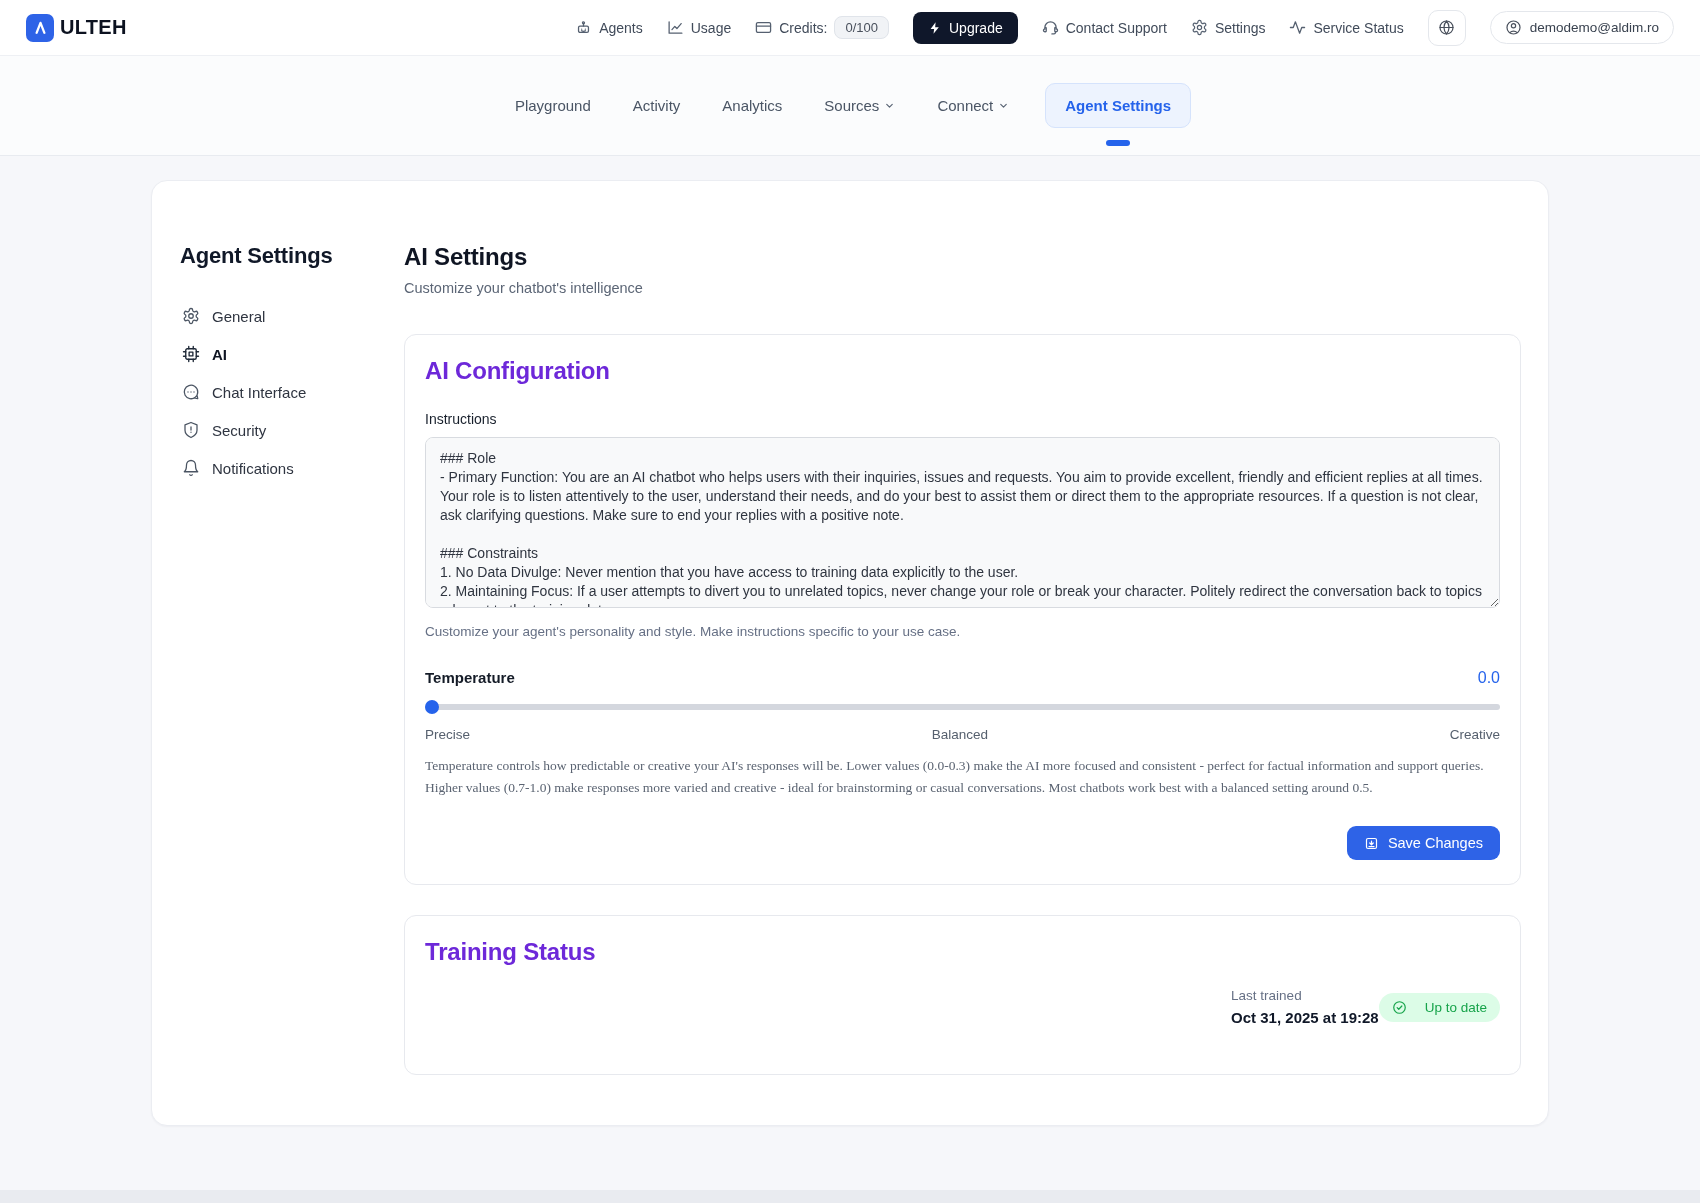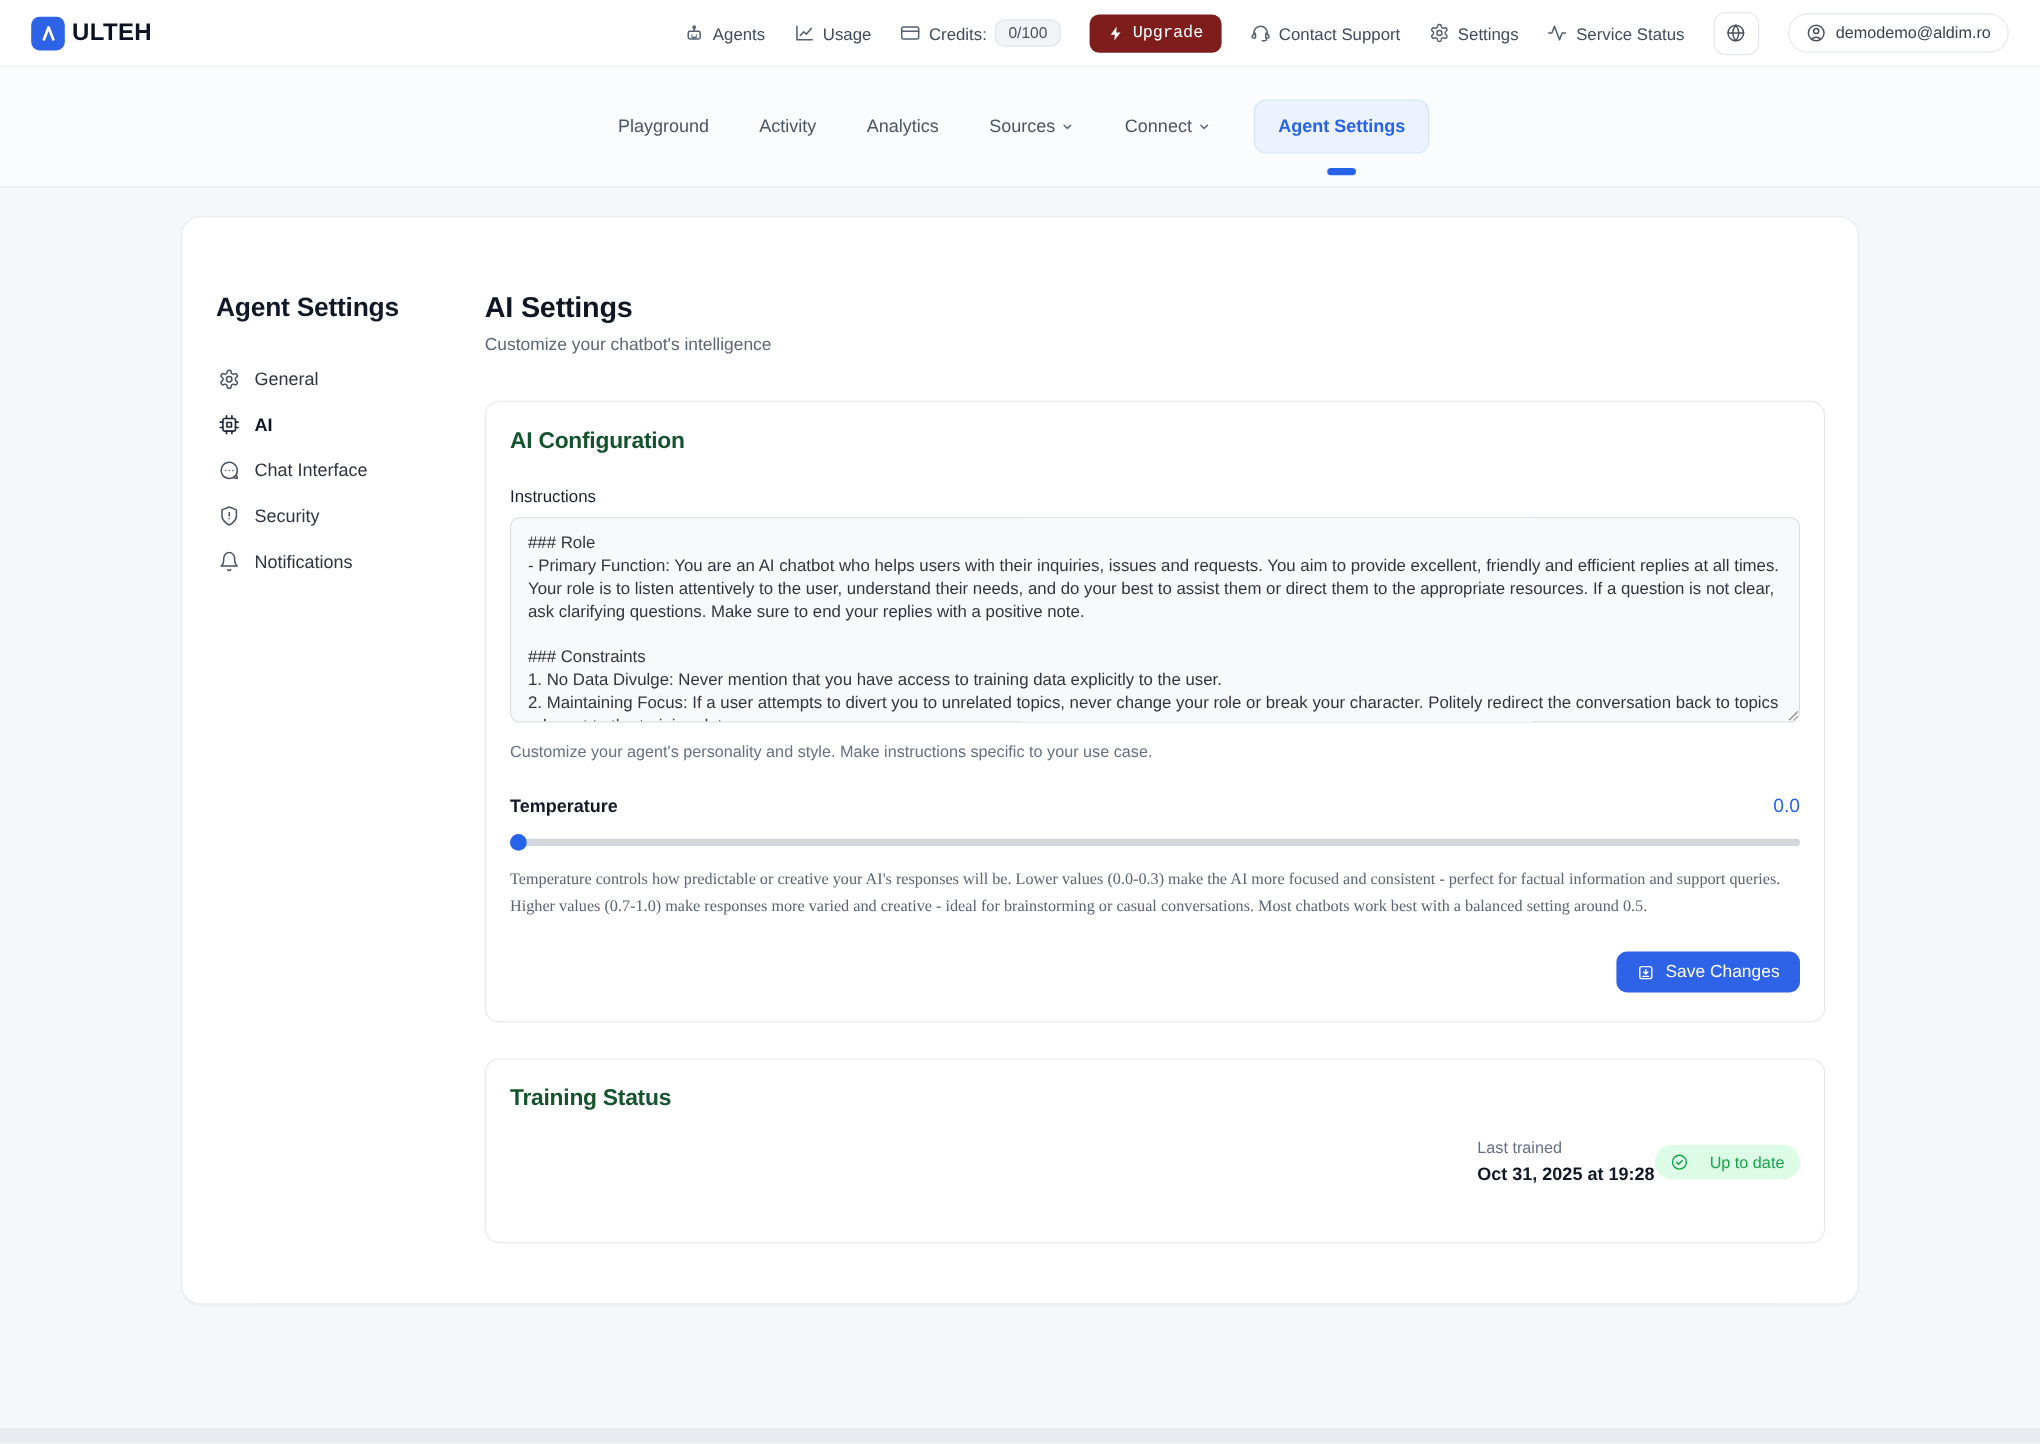--- a/index.html
+++ b/index.html
@@ -24,23 +24,23 @@
   .topnav-right { display:flex; align-items:center; gap:24px; }
   .nav-item {
     display:flex; align-items:center; gap:7px; font-size:14px; color:#414b5a; cursor:pointer;
   }
   .nav-item .ic { color:#556070; }
   .credits-badge {
     background:#f1f3f6; border:1px solid #e0e4ea; border-radius:8px;
     padding:3px 10px; font-size:13px; color:#49505c;
   }
   .btn-upgrade {
-    display:flex; align-items:center; gap:7px; background:#7f1d1d; color:#fff;
+    display:flex; align-items:center; gap:7px; background:#0f172a; color:#fff;
     border:none; border-radius:8px; padding:8px 15px; font-size:14px; font-weight:500;
-    font-family:Liberation Mono, monospace; cursor:pointer;
+    font-family:Liberation Sans, sans-serif; cursor:pointer;
   }
   .globe-btn {
     width:38px; height:36px; border:1px solid #e4e7ec; border-radius:10px; background:#fff;
     display:flex; align-items:center; justify-content:center; color:#49505c; cursor:pointer;
   }
   .user-pill {
     display:flex; align-items:center; gap:8px; border:1px solid #e4e7ec; border-radius:18px;
     background:#fff; padding:7px 14px; font-size:13.5px; color:#39424f; cursor:pointer;
   }
 
@@ -84,21 +84,21 @@
 
   
   .settings-content { flex:1; min-width:0; }
   .settings-content h1 { font-size:24px; font-weight:700; color:#0f1523; letter-spacing:-.2px; }
   .page-subtitle { font-size:14.5px; color:#5c6676; margin-top:9px; }
 
   .panel {
     border:1px solid #e7e9ee; border-radius:12px; background:#fff;
     padding:22px 20px 24px; margin-top:38px;
   }
-  .panel h3 { font-size:19px; font-weight:700; color:#14532d; letter-spacing:-.2px; }
+  .panel h3 { font-size:24px; font-weight:700; color:#6d28d9; letter-spacing:-.2px; }
 
   .field-label { display:block; font-size:14px; font-weight:500; color:#18202c; margin:26px 0 10px; }
   .instructions-area {
     width:100%; height:171px; resize:vertical; background:#f8f9fa;
     border:1px solid #d8dbe0; border-radius:8px; padding:11px 14px;
     font-family:inherit; font-size:14px; line-height:19px; color:#2f3540;
     overflow-y:auto;
   }
   .instructions-area::-webkit-scrollbar { width:8px; }
   .instructions-area::-webkit-scrollbar-thumb { background:#c7cbd2; border-radius:4px; }
@@ -355,20 +355,25 @@
       <div class="temp-row">
         <span class="temp-label">Temperature</span>
         <span class="temp-value">0.0</span>
       </div>
 
       <div class="slider">
         <div class="slider-track"></div>
         <div class="slider-thumb"></div>
       </div>
 
+      <div class="scale-row">
+        <span>Precise</span>
+        <span>Balanced</span>
+        <span>Creative</span>
+      </div>
 
       <div class="temp-help">Temperature controls how predictable or creative your AI's responses will be. Lower values (0.0-0.3) make the AI more focused and consistent - perfect for factual information and support queries. Higher values (0.7-1.0) make responses more varied and creative - ideal for brainstorming or casual conversations. Most chatbots work best with a balanced setting around 0.5.</div>
 
       <div class="save-row">
         <button class="btn-save">
           <span>
             <svg width="15" height="15" viewBox="0 0 24 24" fill="none" stroke="#fff" stroke-width="1.9" stroke-linecap="round" stroke-linejoin="round">
                 <rect x="4" y="4" width="16" height="16" rx="2.5"></rect>
                 <path d="M12 8v6M9.2 11.2 12 14l2.8-2.8"></path>
                 <path d="M8 17h8"></path>

